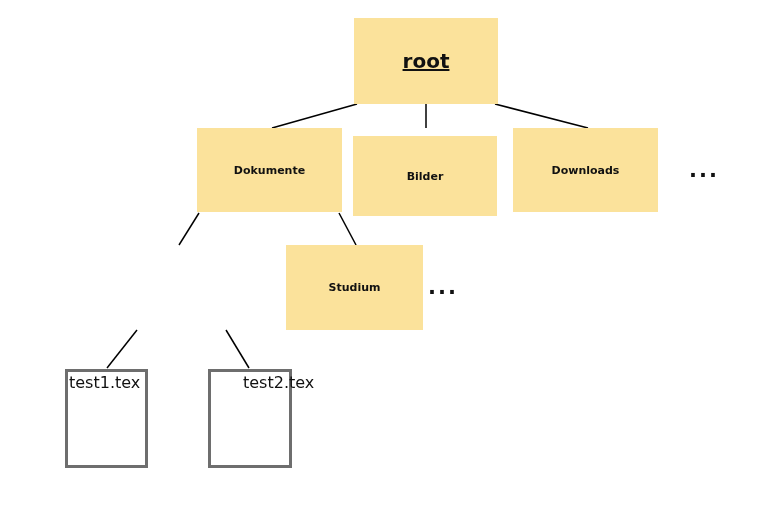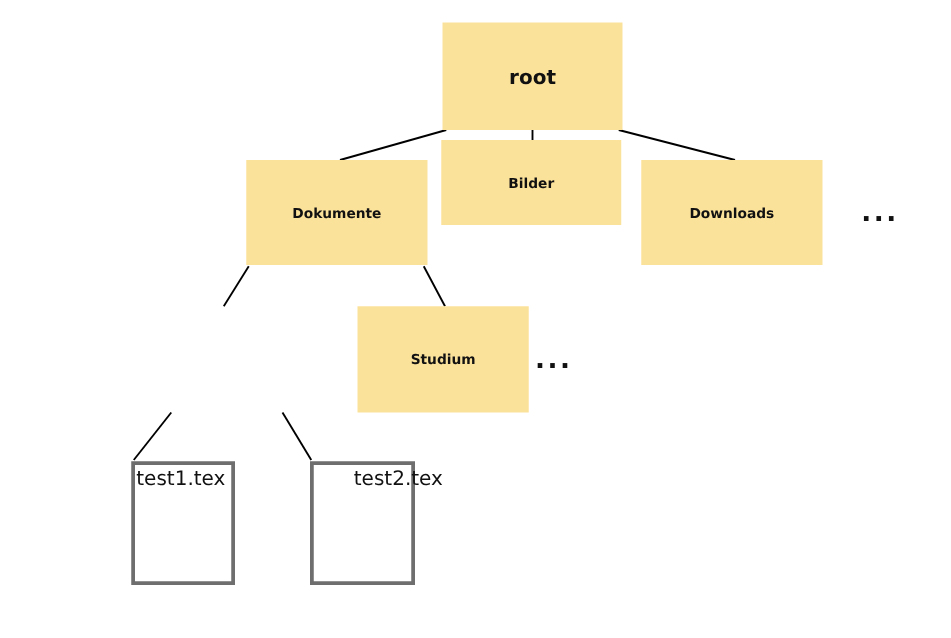--- a/index.html
+++ b/index.html
@@ -29,31 +29,31 @@
     align-items: center;
     justify-content: center;
     color: #111111;
   }
   .folder {
     background: #fbe29b;
     font-weight: bold;
     font-size: 11px;
   }
   .folder.root-node {
-    font-size: 16px;
+    font-size: 20px;
+    text-decoration: underline;
   }
   .file {
     background: #ffffff;
     border: 3px solid #6e6e6e;
     align-items: flex-start;
     justify-content: flex-start;
     font-weight: normal;
     font-size: 16px;
     padding: 1px 0 0 1px;
-    margin-left: 40px;
   }
   .ellipsis {
     position: absolute;
     transform: translate(-50%, -58%);
     font-weight: bold;
     font-size: 21px;
     letter-spacing: 2px;
     color: #111111;
     white-space: nowrap;
   }
@@ -73,21 +73,21 @@
     <line x1="226" y1="330" x2="249" y2="368" stroke="#000000" stroke-width="1.5"></line>
   </svg>
 
   <div class="node folder root-node" style="left:354px; top:18px; width:144px; height:86px;">
     <span>root</span>
   </div>
 
   <div class="node folder" style="left:197px; top:128px; width:145px; height:84px;">
     <span>Dokumente</span>
   </div>
-  <div class="node folder" style="left:353px; top:112px; width:144px; height:68px;">
+  <div class="node folder" style="left:353px; top:136px; width:144px; height:80px;">
     <span>Bilder</span>
   </div>
   <div class="node folder" style="left:513px; top:128px; width:145px; height:84px;">
     <span>Downloads</span>
   </div>
   <div class="ellipsis" style="left:704px; top:172px;">...</div>
 
   <div class="node folder" style="left:273px; top:245px; width:137px; height:85px;margin-left:13px;">
     <span>Studium</span>
   </div>

